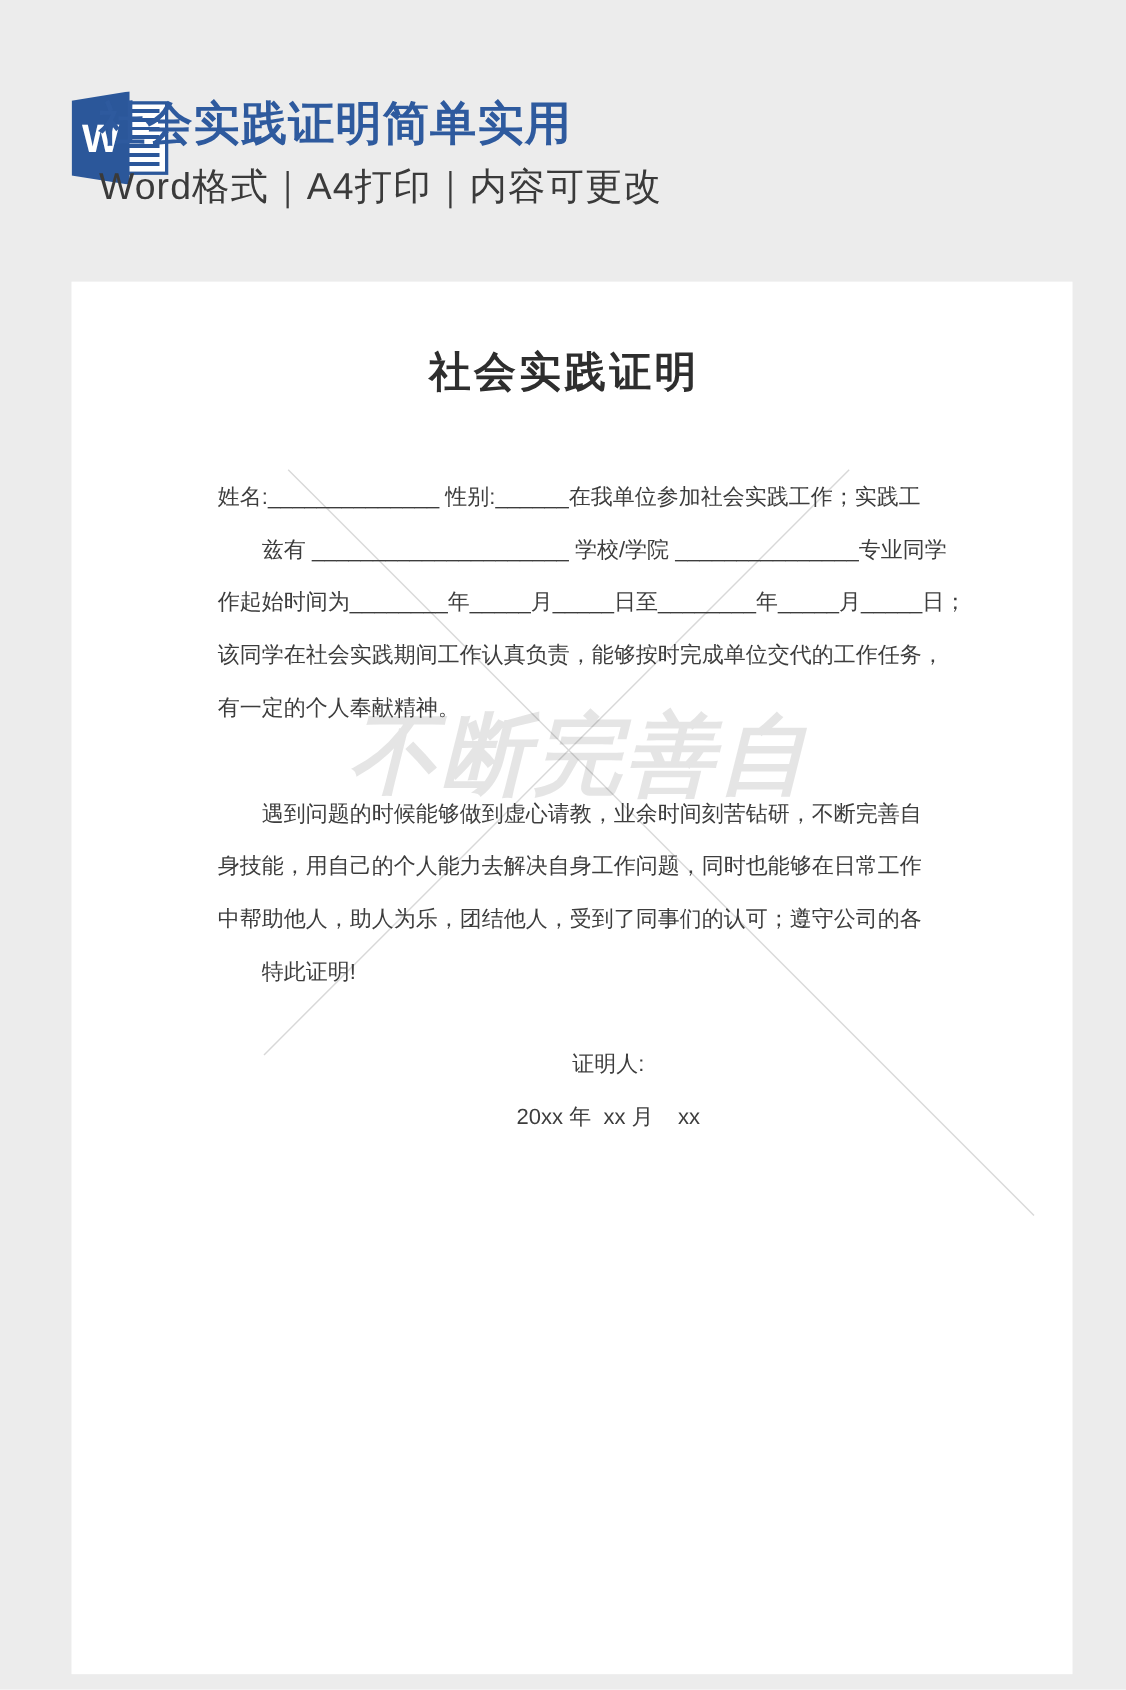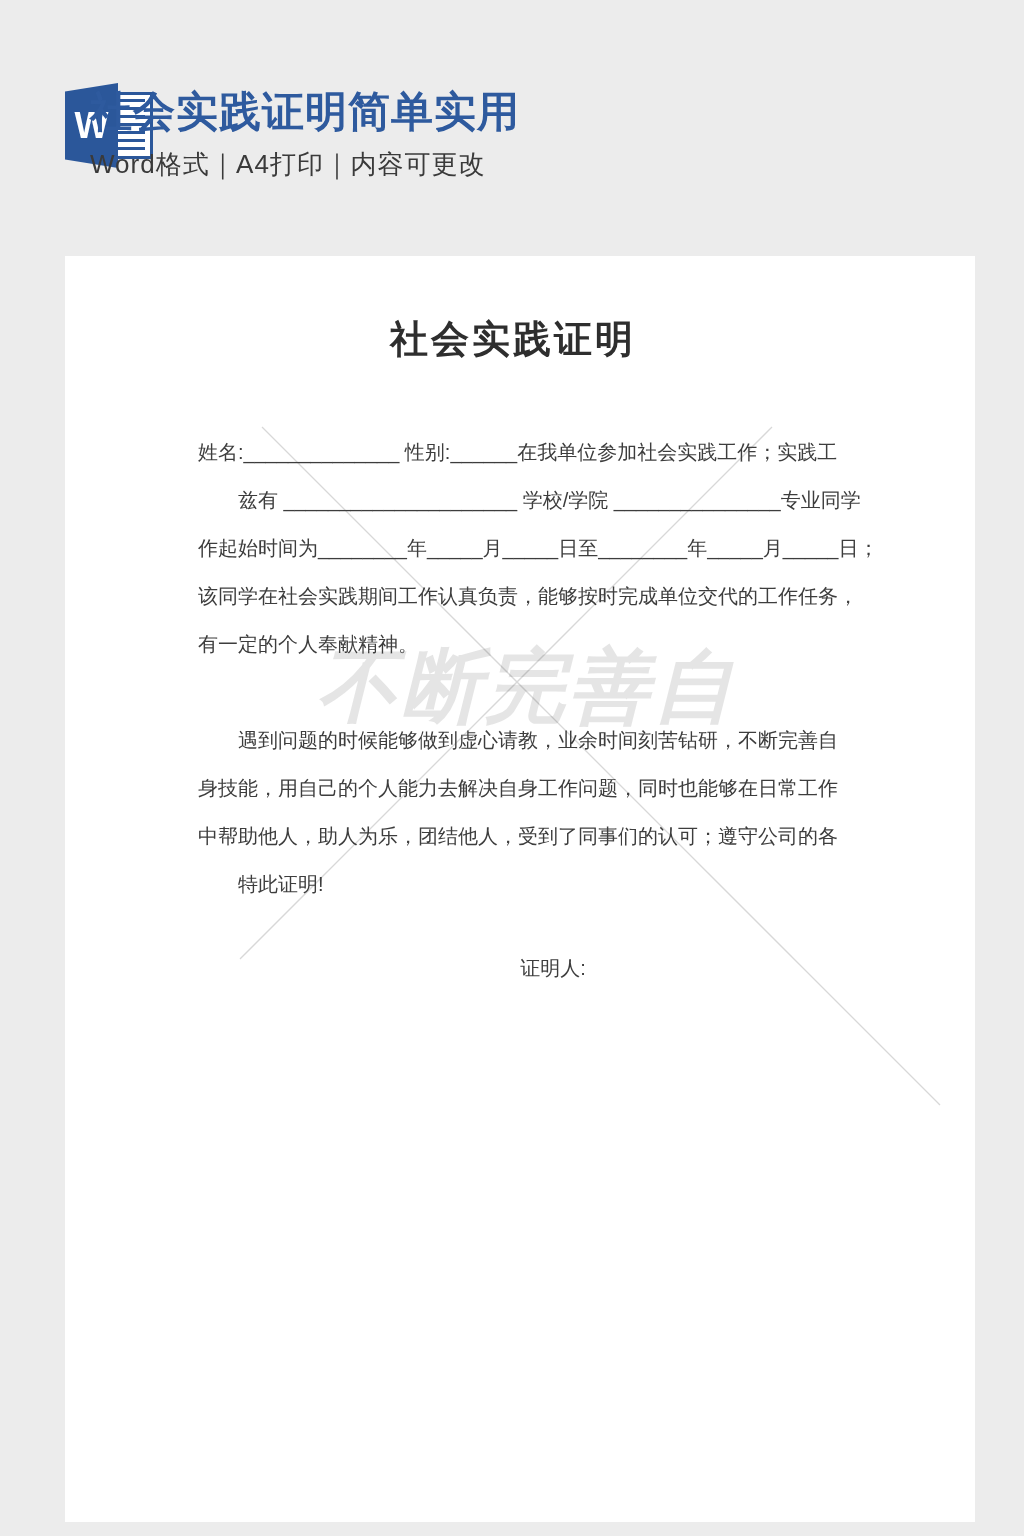--- a/index.html
+++ b/index.html
@@ -13,21 +13,21 @@
   .icon-doc{position:absolute;left:44px;top:9px;width:44px;height:67px;background:#fff;
     border:3px solid #2b579a;box-sizing:border-box;}
   .icon-doc-lines{position:absolute;left:5px;top:4px;right:5px;bottom:4px;
     background:repeating-linear-gradient(to bottom,#2b579a 0 3.5px,#ffffff 3.5px 8px);}
   .icon-cover{position:absolute;left:0;top:0;width:53px;height:85px;background:#2b579a;
     clip-path:polygon(0 10%,100% 0,100% 100%,0 90%);
     display:flex;align-items:center;justify-content:center;
     color:#fff;font-size:36px;font-weight:bold;}
   .header-text{position:absolute;left:90px;right:0;top:88px;text-align:left;}
   .header-title{font-size:42px;font-weight:bold;color:#2e5a9e;line-height:1.15;letter-spacing:1px;}
-  .header-subtitle{margin-top:11px;font-size:26px;color:#3a3a3a;letter-spacing:1px;}
+  .header-subtitle{margin-top:11px;font-size:34px;color:#3a3a3a;letter-spacing:1px;}
   
   .page{position:absolute;left:65px;top:256px;width:910px;height:1266px;background:#ffffff;}
   .wm-svg{position:absolute;left:0;top:0;width:910px;height:1266px;z-index:0;}
   .wm-text{position:absolute;left:252px;top:378px;width:386px;z-index:0;
     text-align:center;font-family:"DejaVu Serif","Liberation Serif",serif;
     font-weight:bold;font-style:italic;font-size:80px;letter-spacing:4px;
     color:rgba(40,40,40,0.12);white-space:nowrap;}
   .doc-content{position:relative;z-index:1;}
   .doc-title{padding-top:60px;margin:0 147px 0 133px;text-align:center;
     font-size:38px;line-height:46px;font-weight:bold;color:#2e2e2e;letter-spacing:3px;}
@@ -77,16 +77,17 @@
       <div class="para2">
         <div class="line indent">遇到问题的时候能够做到虚心请教，业余时间刻苦钻研，不断完善自</div>
         <div class="line">身技能，用自己的个人能力去解决自身工作问题，同时也能够在日常工作</div>
         <div class="line">中帮助他人，助人为乐，团结他人，受到了同事们的认可；遵守公司的各</div>
       </div>
 
       <div class="line indent">特此证明!</div>
 
       <div class="sig-block">
         <div class="line">证明人:</div>
+        <div class="line">20xx 年  xx 月    xx</div>
       </div>
     </div>
   </div>
 </div>
 
 </body></html>

